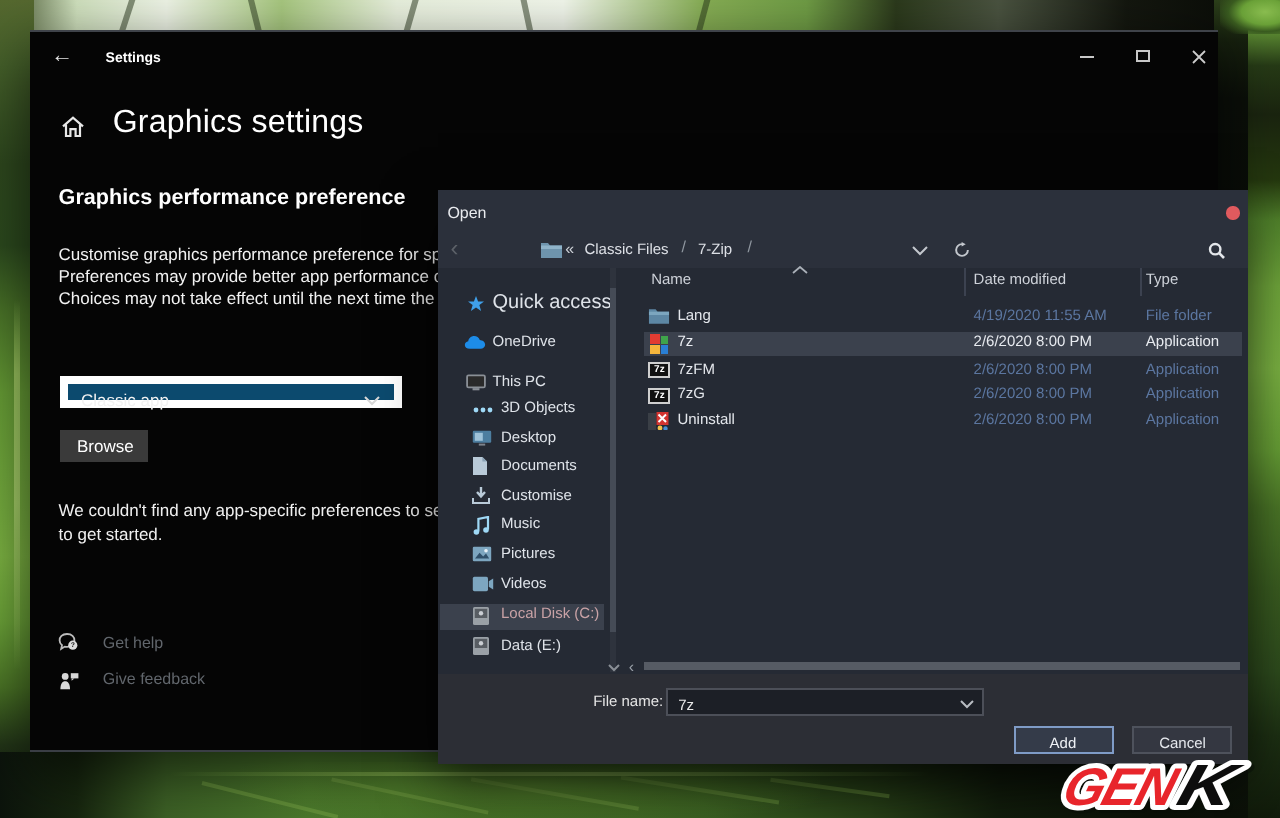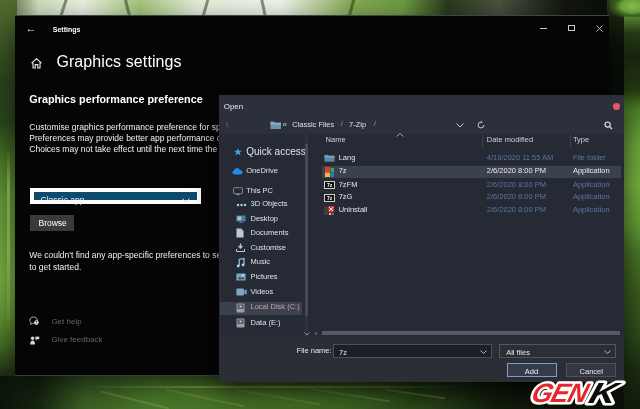--- a/index.html
+++ b/index.html
@@ -232,26 +232,20 @@
   <div class="a" style="left:103px;top:236.3px;width:298px;height:3.6px;background:#565b64"></div>
 
   <div class="a" style="left:0;top:241.5px;width:404.2px;height:45px;background:#2c2e35"></div>
   <div class="t" style="left:77.2px;top:252px;font-size:7.5px;color:#e6e6e6">File name:</div>
   <div class="a" style="left:113.2px;top:249.3px;width:159.7px;height:14px;background:#1c1f26;border:1px solid #4c4f58">
     <div class="t" style="left:5.5px;top:3.6px;font-size:7.5px;color:#e8e8e8">7z</div>
     <svg class="a" style="right:4px;top:5px" width="7" height="4.5" viewBox="0 0 7 4.5">
           <path d="M0.5 0.5 L3.5 3.5 L6.5 0.5" fill="none" stroke="#b8bcc2" stroke-width="1"></path>
         </svg>
   </div>
-  <div class="a" style="left:279.8px;top:249.3px;width:116.8px;height:14px;background:#2c2e35;border:1px solid #54565c">
-    <div class="t" style="left:6px;top:3.6px;font-size:7.5px;color:#e8e8e8">All files</div>
-    <svg class="a" style="right:4px;top:5px" width="7" height="4.5" viewBox="0 0 7 4.5">
-          <path d="M0.5 0.5 L3.5 3.5 L6.5 0.5" fill="none" stroke="#b8bcc2" stroke-width="1"></path>
-        </svg>
-  </div>
   <div class="a" style="left:287.4px;top:268.3px;width:50.7px;height:13.5px;background:#343b49;border:1px solid #7f9bc6;text-align:left">
     <div class="t" style="left:17px;top:3.4px;font-size:7.5px;color:#eef1f5">Add</div>
   </div>
   <div class="a" style="left:346.2px;top:268.3px;width:50.2px;height:13.5px;background:#343741;border:1px solid #4e525c">
     <div class="t" style="left:13px;top:3.4px;font-size:7.5px;color:#e6e9ee">Cancel</div>
   </div>
 </div>
 
 <svg class="a" style="left:518px;top:378px" width="126" height="31" viewBox="0 0 126 31">
   <g transform="skewX(-16)" font-family="Liberation Sans, sans-serif" font-weight="700" font-style="italic" font-size="26.5" letter-spacing="-1">

